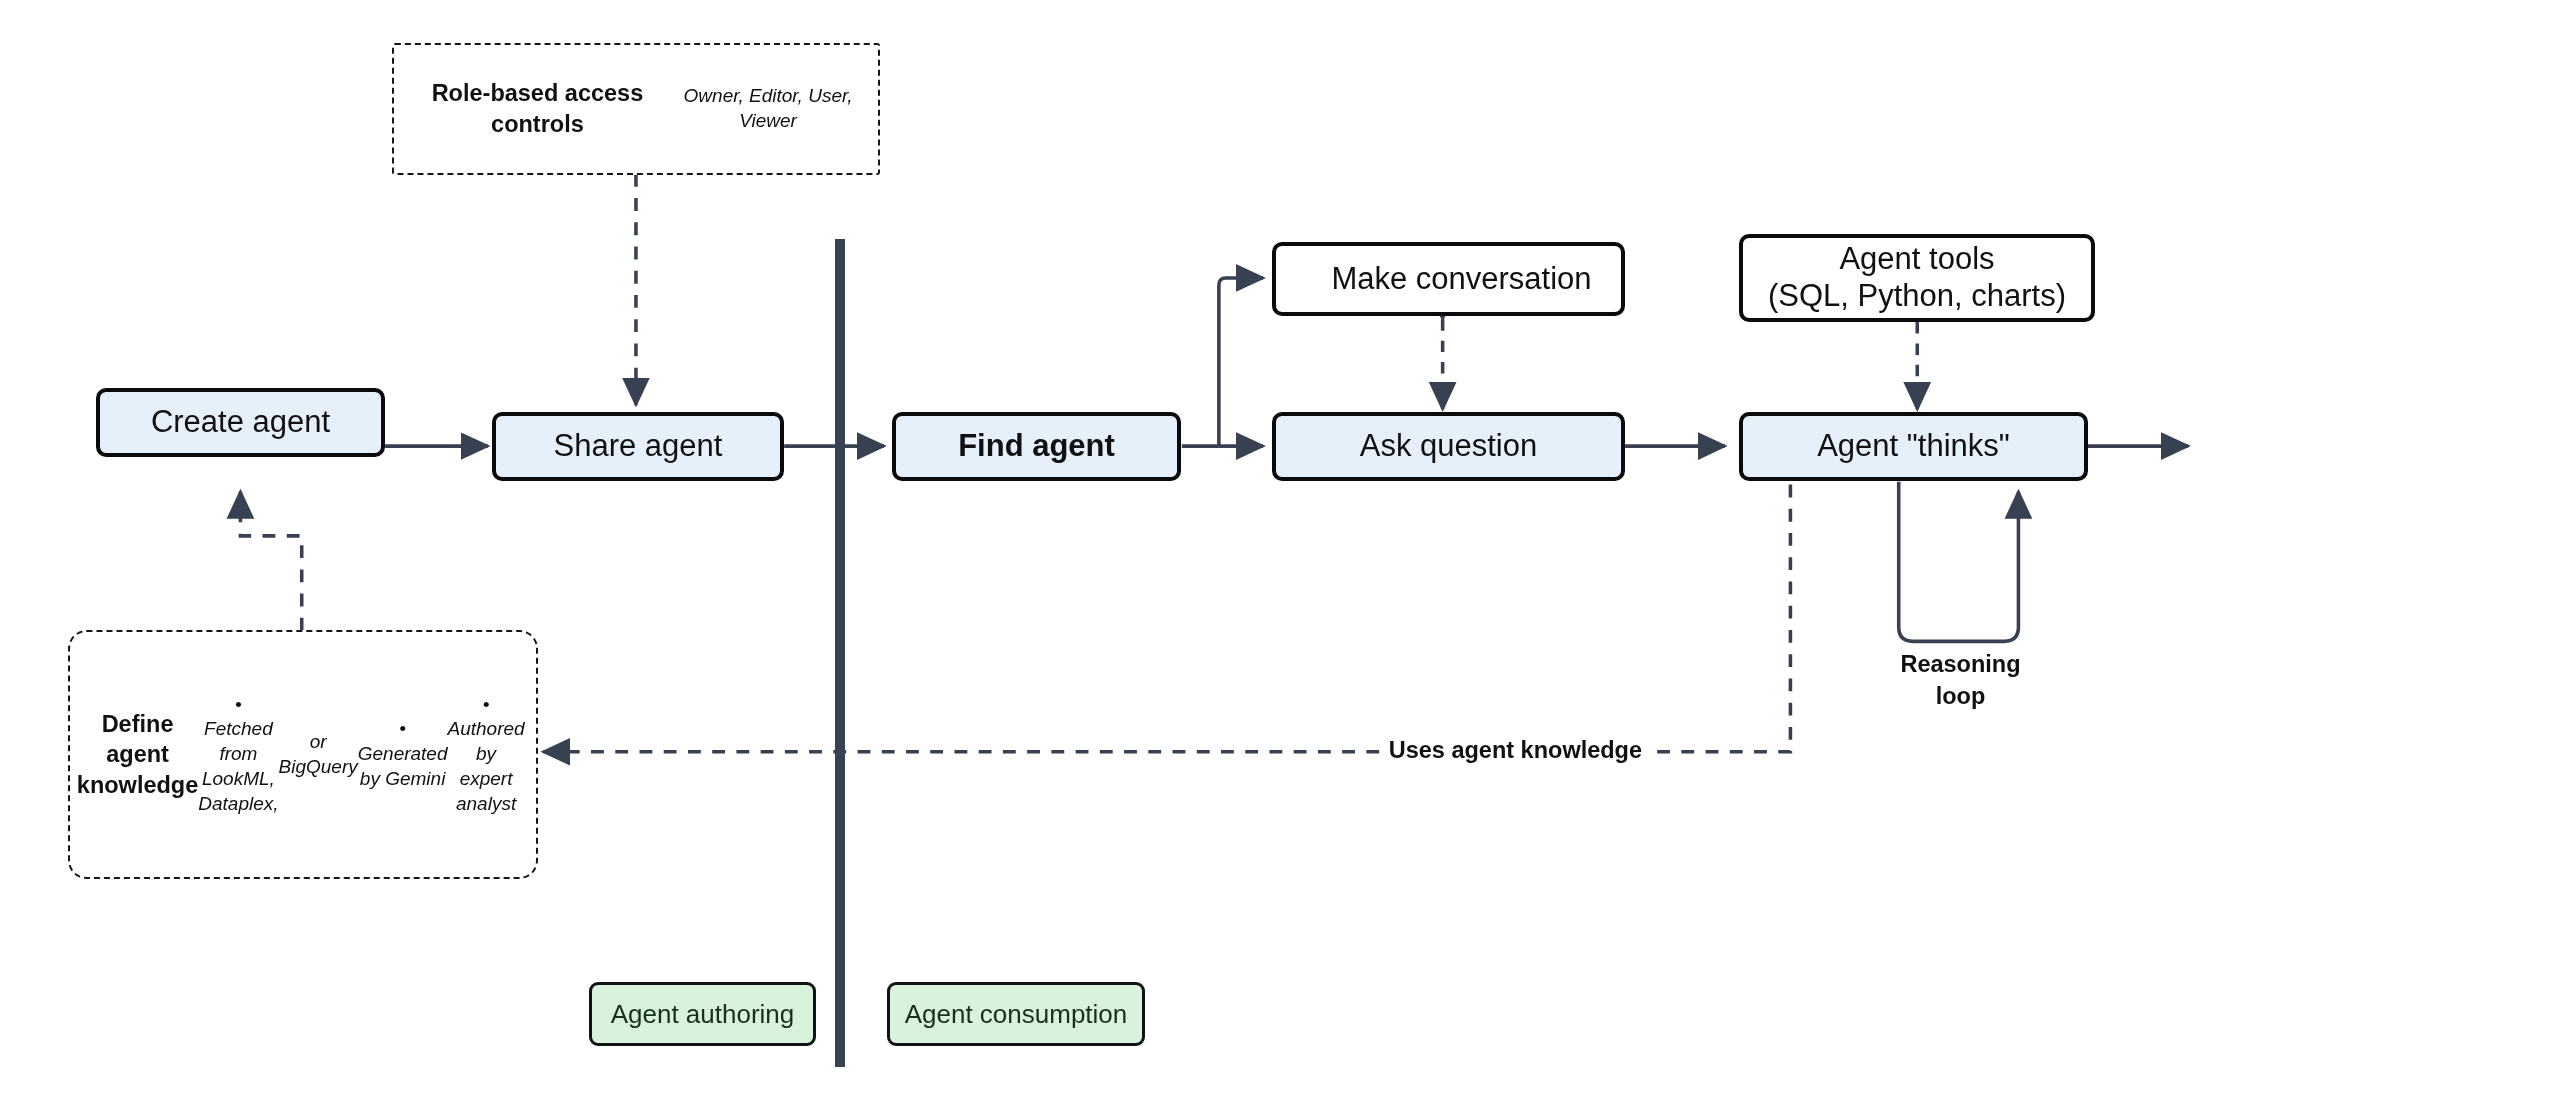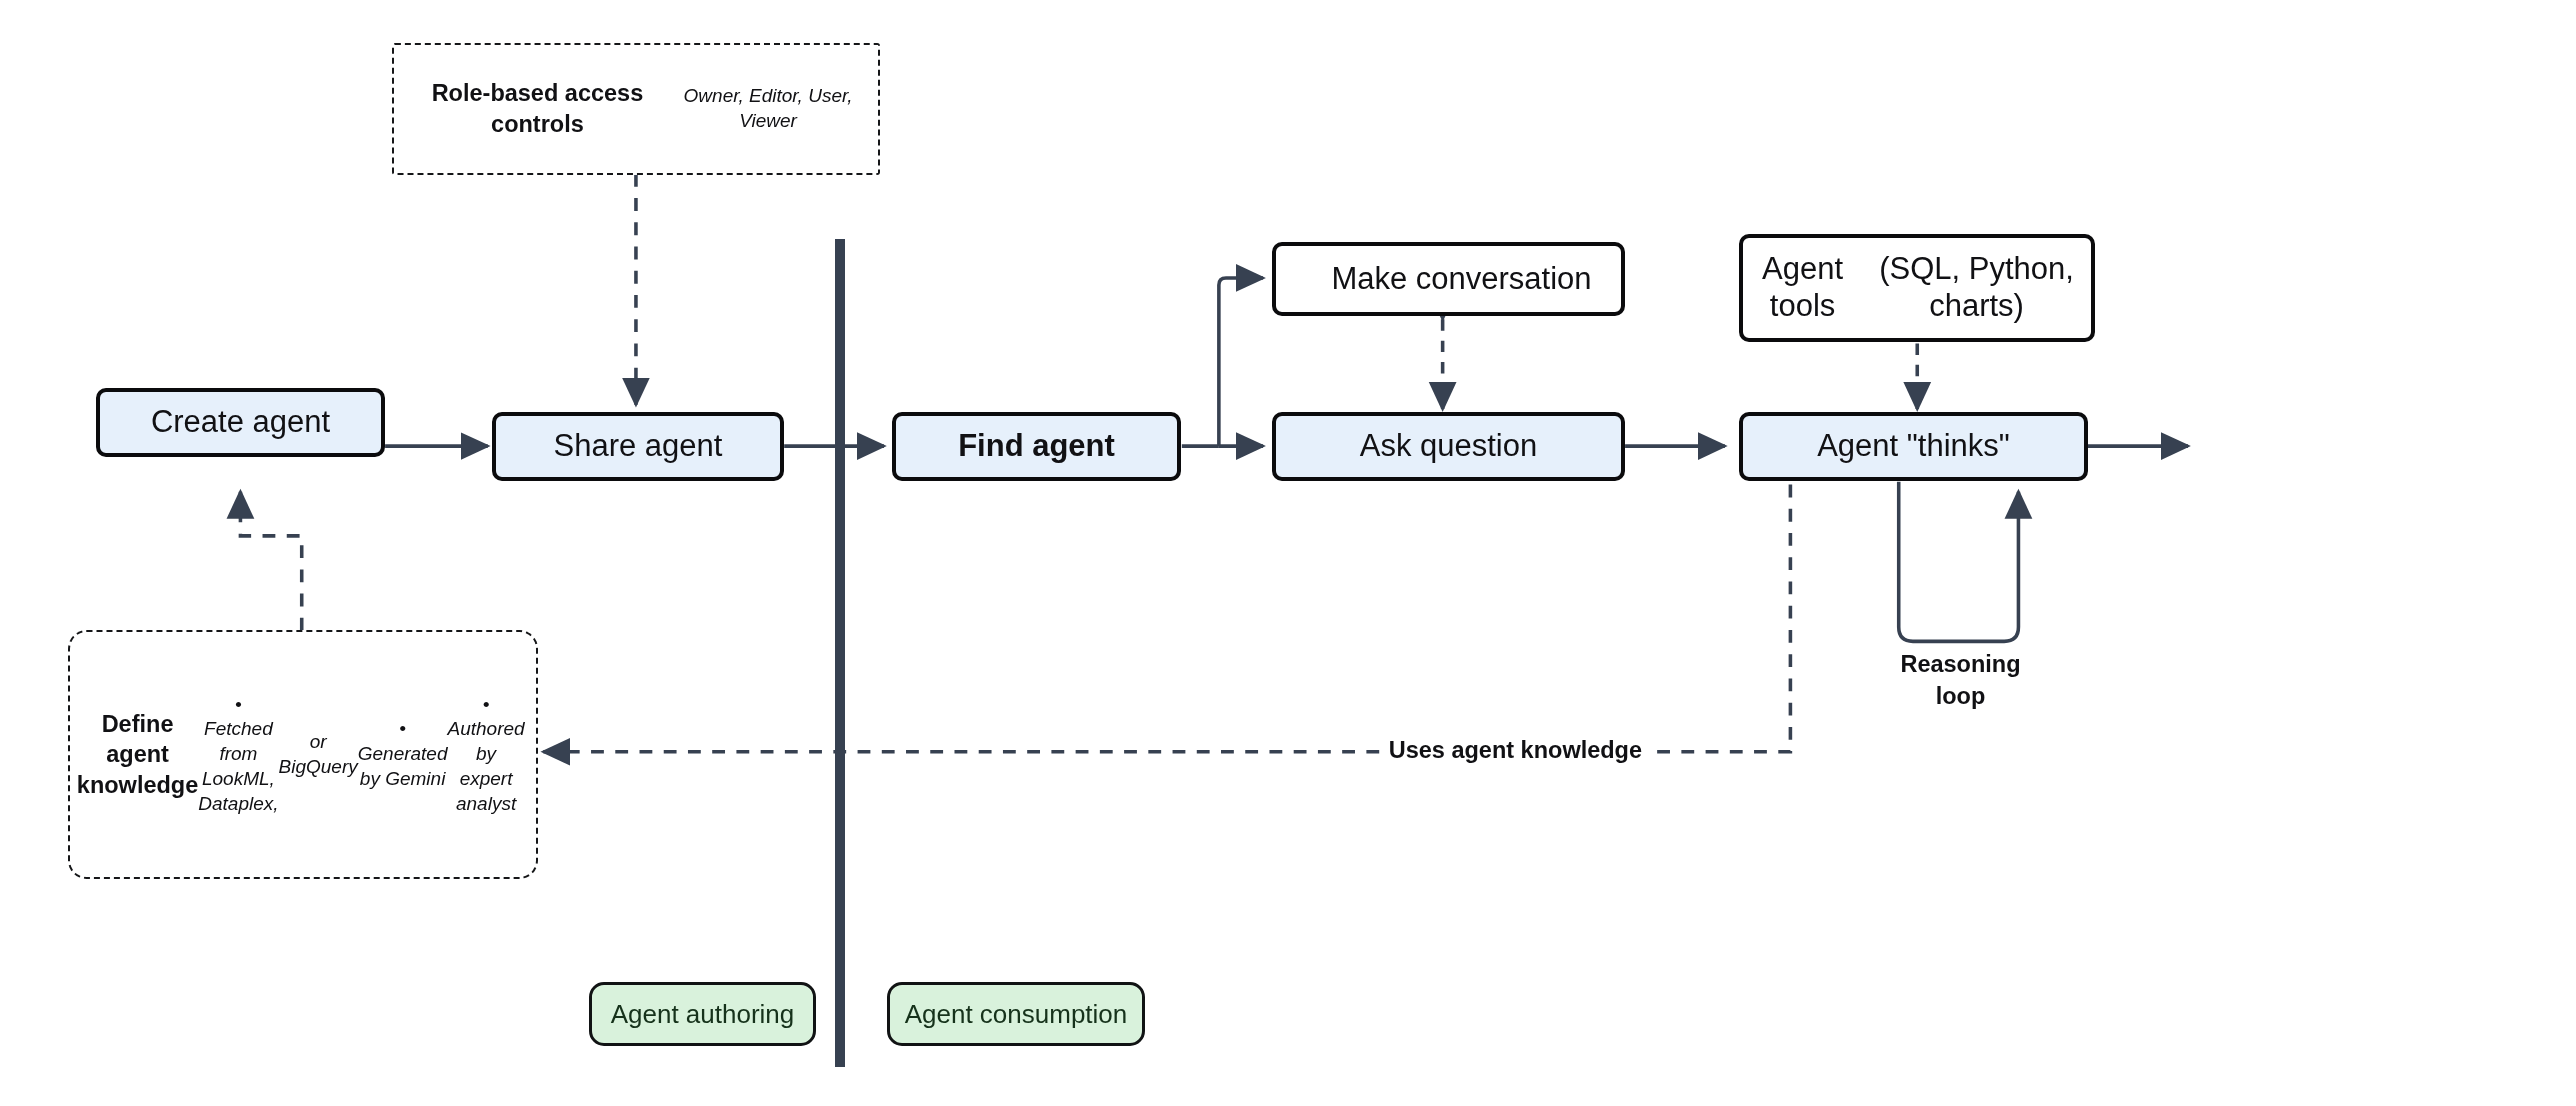--- a/index.html
+++ b/index.html
@@ -2,21 +2,21 @@
 <html style="font-size:11.4px"><head>
 <meta charset="utf-8">
 <style>
   html,body{margin:0;padding:0;background:#ffffff;}
   body{font-family:"Liberation Sans",sans-serif;}
   #canvas{position:relative;width:2576px;height:1106px;background:#ffffff;overflow:hidden;}
   #wires{position:absolute;left:0;top:0;width:2576px;height:1106px;}
   .node{position:absolute;box-sizing:border-box;display:flex;align-items:center;justify-content:center;text-align:center;}
   .proc{border:4.3px solid #0b0b0d;border-radius:10px;background:#e6f0fb;color:#111114;font-size:31px;line-height:1.18;}
   .proc.white{background:#ffffff;}
-  .legend{border:3.6px solid #111314;border-radius:15px;background:#d9f2dc;color:#16321b;font-size:26px;}
+  .legend{border:3.6px solid #111314;border-radius:9px;background:#d9f2dc;color:#16321b;font-size:26px;}
   .note{border:2.9px dashed #151618;border-radius:2.9px;background:#ffffff;color:#111114;
         display:block;padding:0;}
   .note.rounded{border-radius:18.5px;}
   .note .nt{display:block;font-weight:bold;font-size:23.5px;line-height:1.3;}
   .note .ni{display:block;font-style:italic;font-size:19px;line-height:1.3;}
   .note-inner{display:flex;align-items:center;justify-content:flex-end;
               width:100%;height:100%;text-align:center;box-sizing:border-box;padding:0 11.4px;}
   .vdivider{position:absolute;background:#374151;}
   .wirelabel{position:absolute;font-size:23.5px;font-weight:bold;color:#111114;background:#ffffff;
              padding:0 5.7px;white-space:nowrap;}
@@ -117,21 +117,21 @@
   </div>
 
   <div class="node proc white" style="left:1272px;top:242px;width:353px;height:74px;padding-left:26px;">
     <span>Make conversation</span>
   </div>
 
   <div class="node proc" style="left:1272px;top:412px;width:353px;height:69px;">
     <span>Ask question</span>
   </div>
 
-  <div class="node proc white" style="left:1739px;top:234px;width:356px;height:108px;flex-direction:row;">
+  <div class="node proc white" style="left:1739px;top:234px;width:356px;height:88px;flex-direction:column;">
     <span>Agent tools</span>
     <span>(SQL, Python, charts)</span>
   </div>
 
   <div class="node proc" style="left:1739px;top:412px;width:349px;height:69px;">
     <span>Agent "thinks"</span>
   </div>
 
 
   <div class="wirelabel" style="left:1383px;top:737px;">Uses agent knowledge</div>

